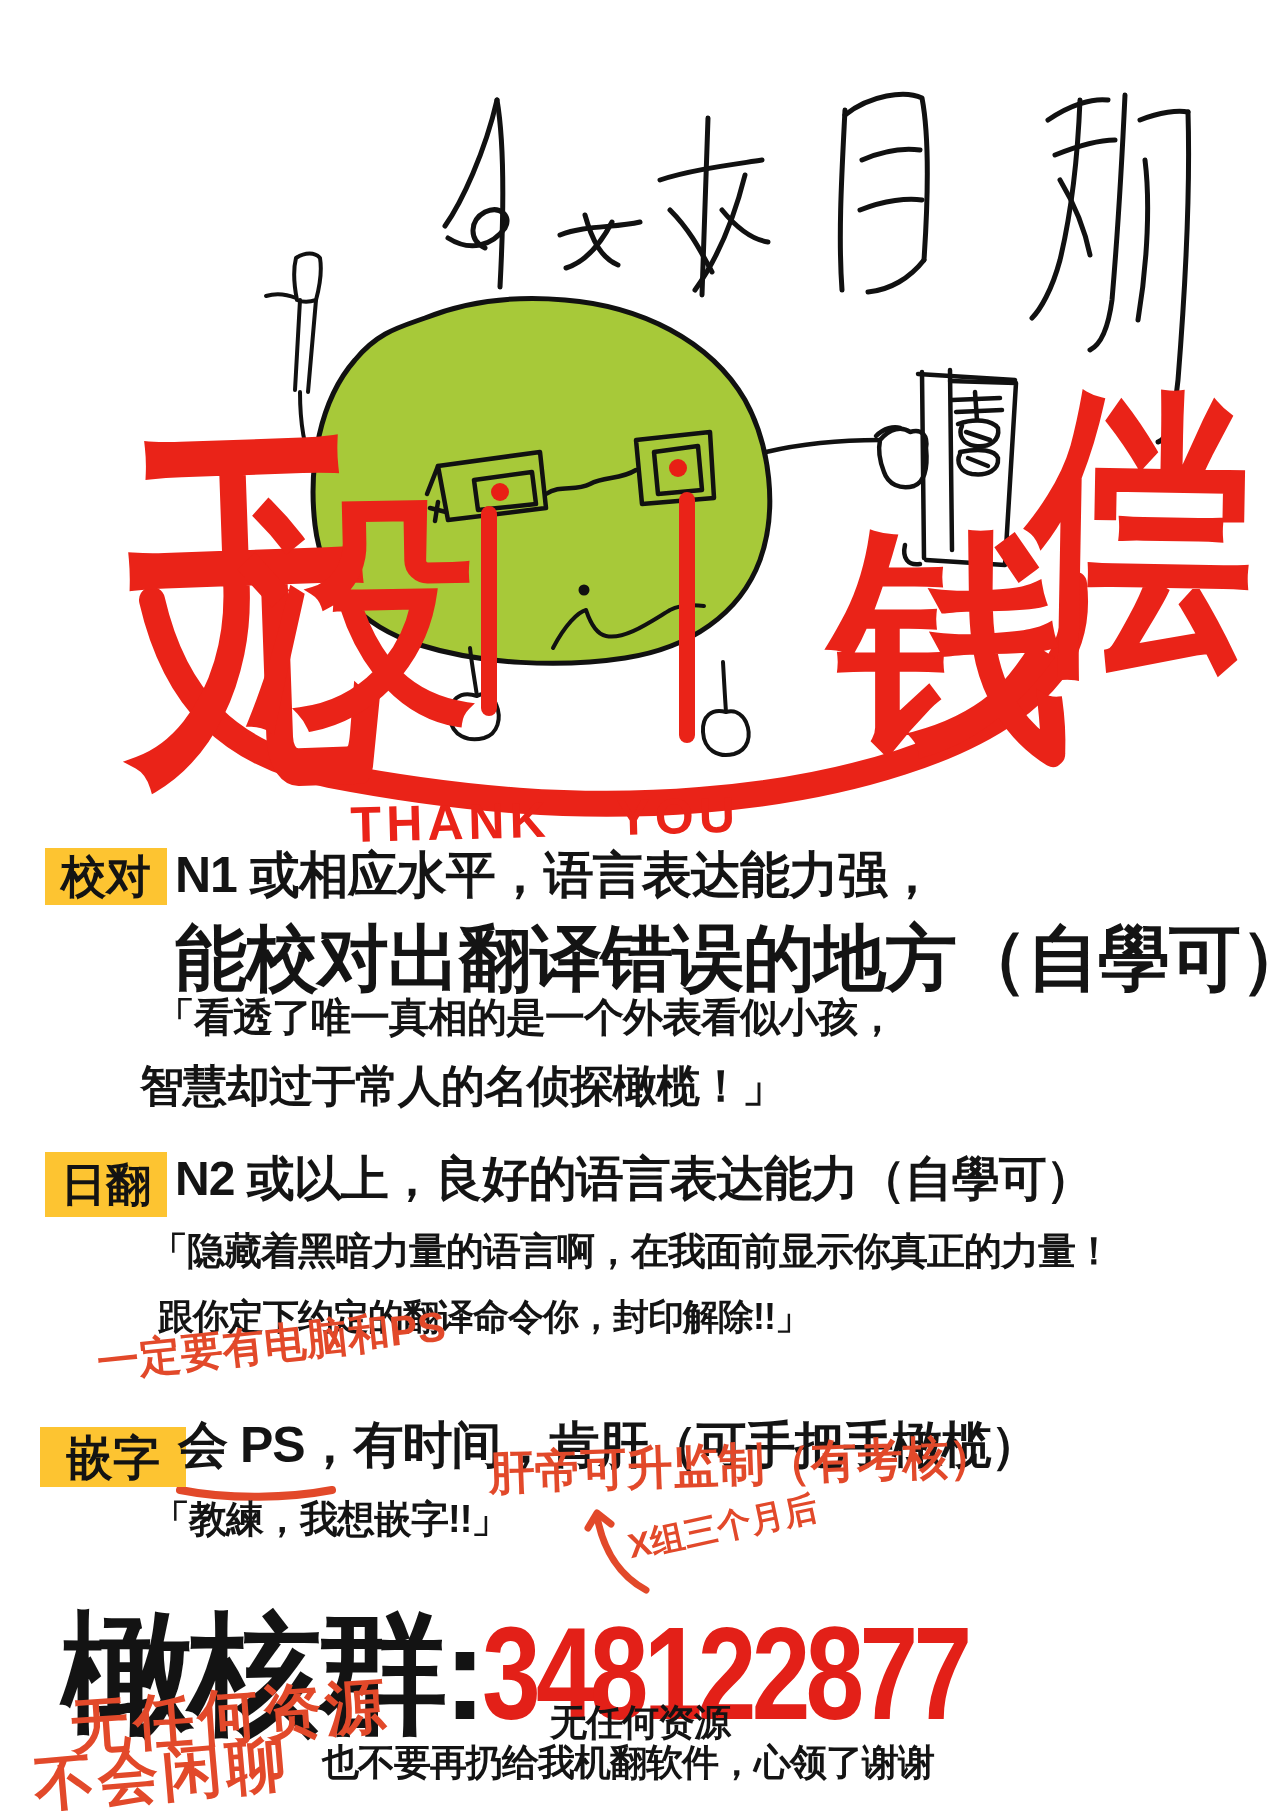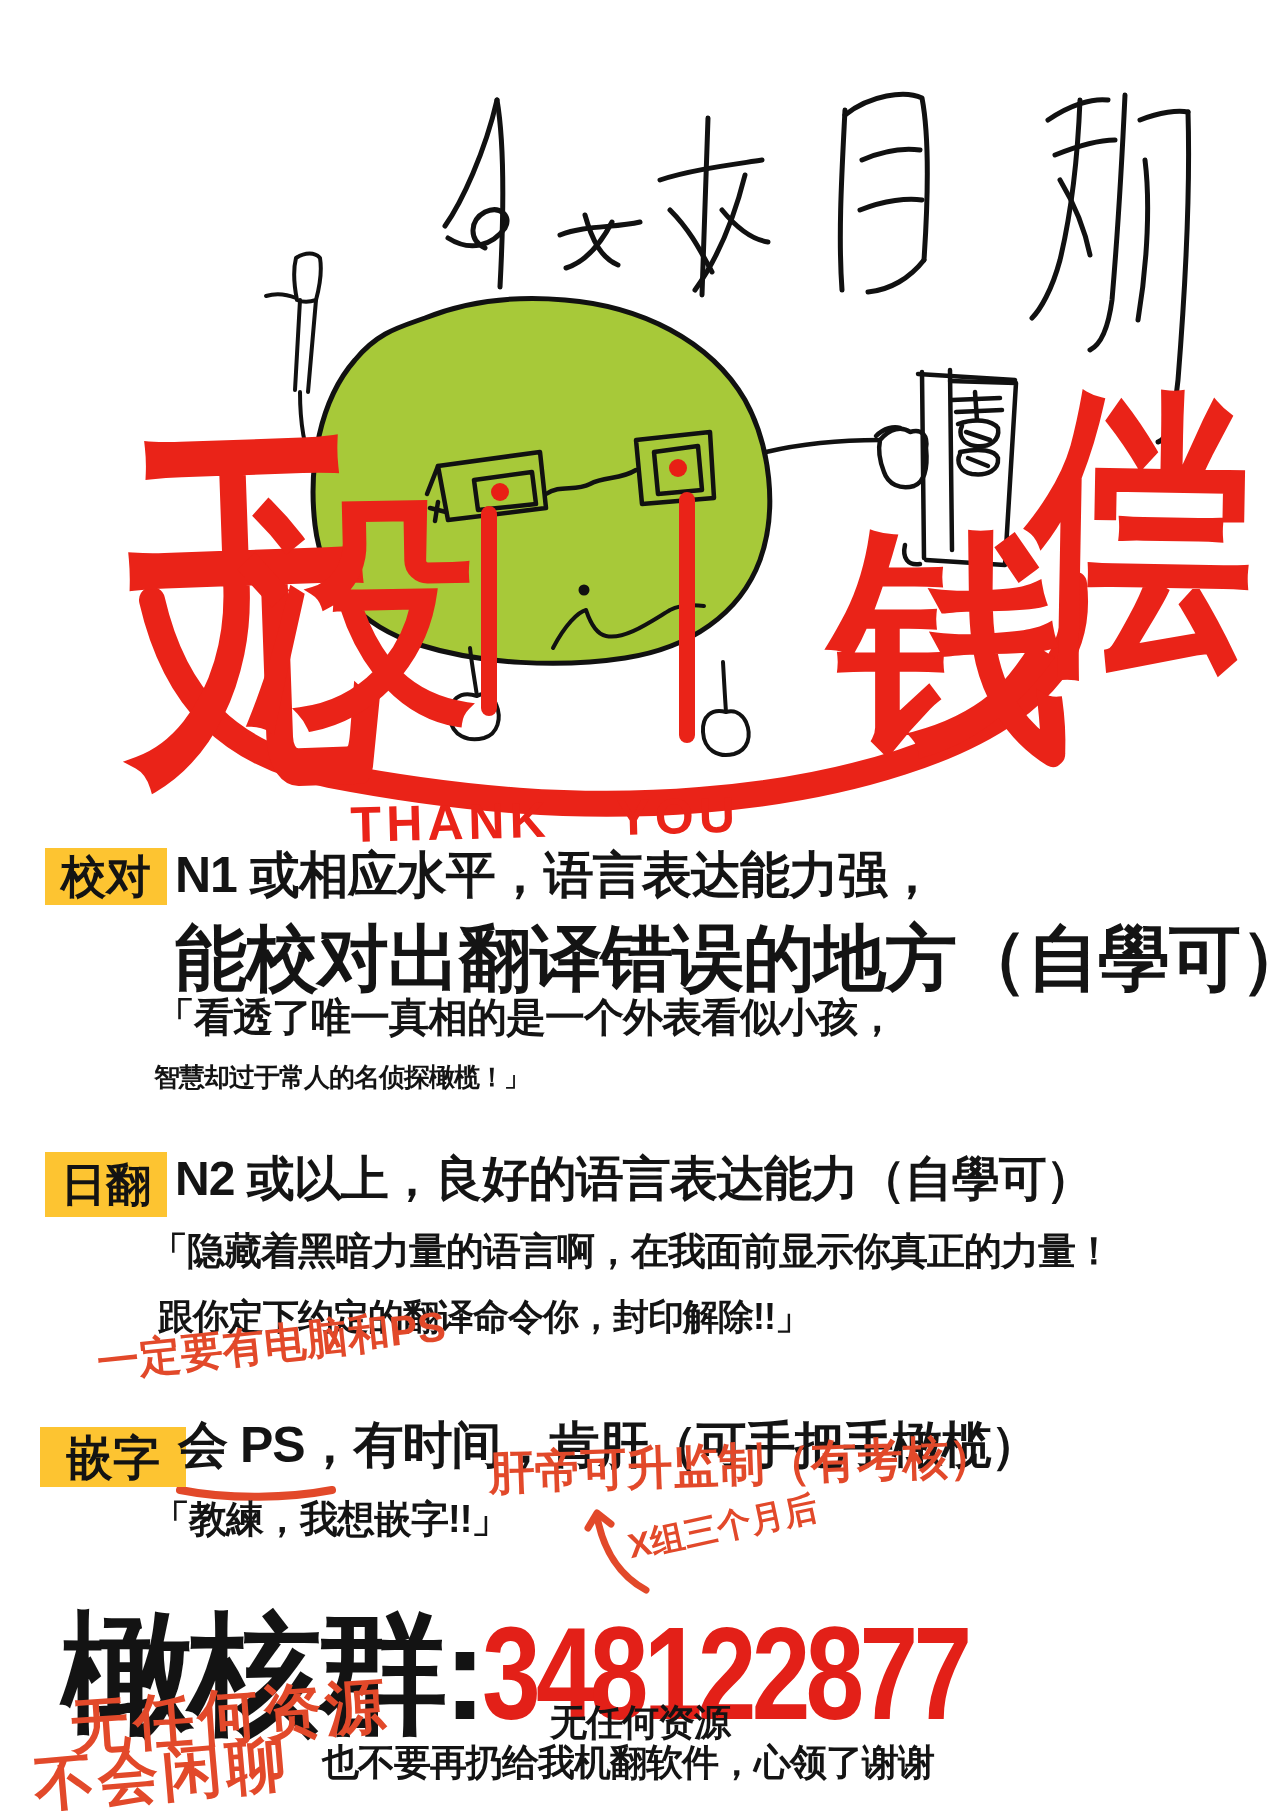--- a/index.html
+++ b/index.html
@@ -128,21 +128,21 @@
   <div class="abs marker" style="left:238px;top:492px;font-size:235px;transform:rotate(-1deg) scaleY(1.05);">没</div>
   <div class="abs marker" style="left:832px;top:520px;font-size:240px;transform:scaleY(1.05);">钱</div>
   <div class="abs marker" style="left:1032px;top:378px;font-size:225px;transform:rotate(1deg) scaleY(1.35);">偿</div>
 
   <div class="abs thank" style="left:350px;top:800px;font-size:50px;">THANK YOU</div>
 
   <div class="abs label" style="left:45px;top:848px;width:122px;height:57px;font-size:45px;">校对</div>
   <div class="abs line" style="left:175px;top:850px;font-size:50px;">N1 或相应水平，语言表达能力强，</div>
   <div class="abs line" style="left:175px;top:922px;font-size:72px;">能校对出翻译错误的地方（自學可）</div>
   <div class="abs line" style="left:155px;top:997px;font-size:40px;">「看透了唯一真相的是一个外表看似小孩，</div>
-  <div class="abs line" style="left:154px;top:1064px;font-size:26px;">智慧却过于常人的名侦探橄榄！」</div>
+  <div class="abs line" style="left:140px;top:1064px;font-size:44px;">智慧却过于常人的名侦探橄榄！」</div>
 
   <div class="abs label" style="left:45px;top:1152px;width:122px;height:65px;font-size:45px;">日翻</div>
   <div class="abs line" style="left:175px;top:1155px;font-size:48px;">N2 或以上，良好的语言表达能力（自學可）</div>
   <div class="abs line" style="left:150px;top:1232px;font-size:38px;">「隐藏着黑暗力量的语言啊，在我面前显示你真正的力量！</div>
   <div class="abs line" style="left:158px;top:1299px;font-size:36px;">跟你定下约定的翻译命令你，封印解除!!」</div>
 
   <div class="abs hand" style="left:95px;top:1342px;font-size:42px;transform:rotate(-6deg);">一定要有电脑和PS</div>
   <div class="abs label" style="left:40px;top:1427px;width:146px;height:60px;font-size:47px;">嵌字</div>
   <div class="abs line" style="left:152px;top:1500px;font-size:38px;">「教練，我想嵌字!!」</div>
   <div class="abs line" style="left:178px;top:1420px;font-size:50px;">

